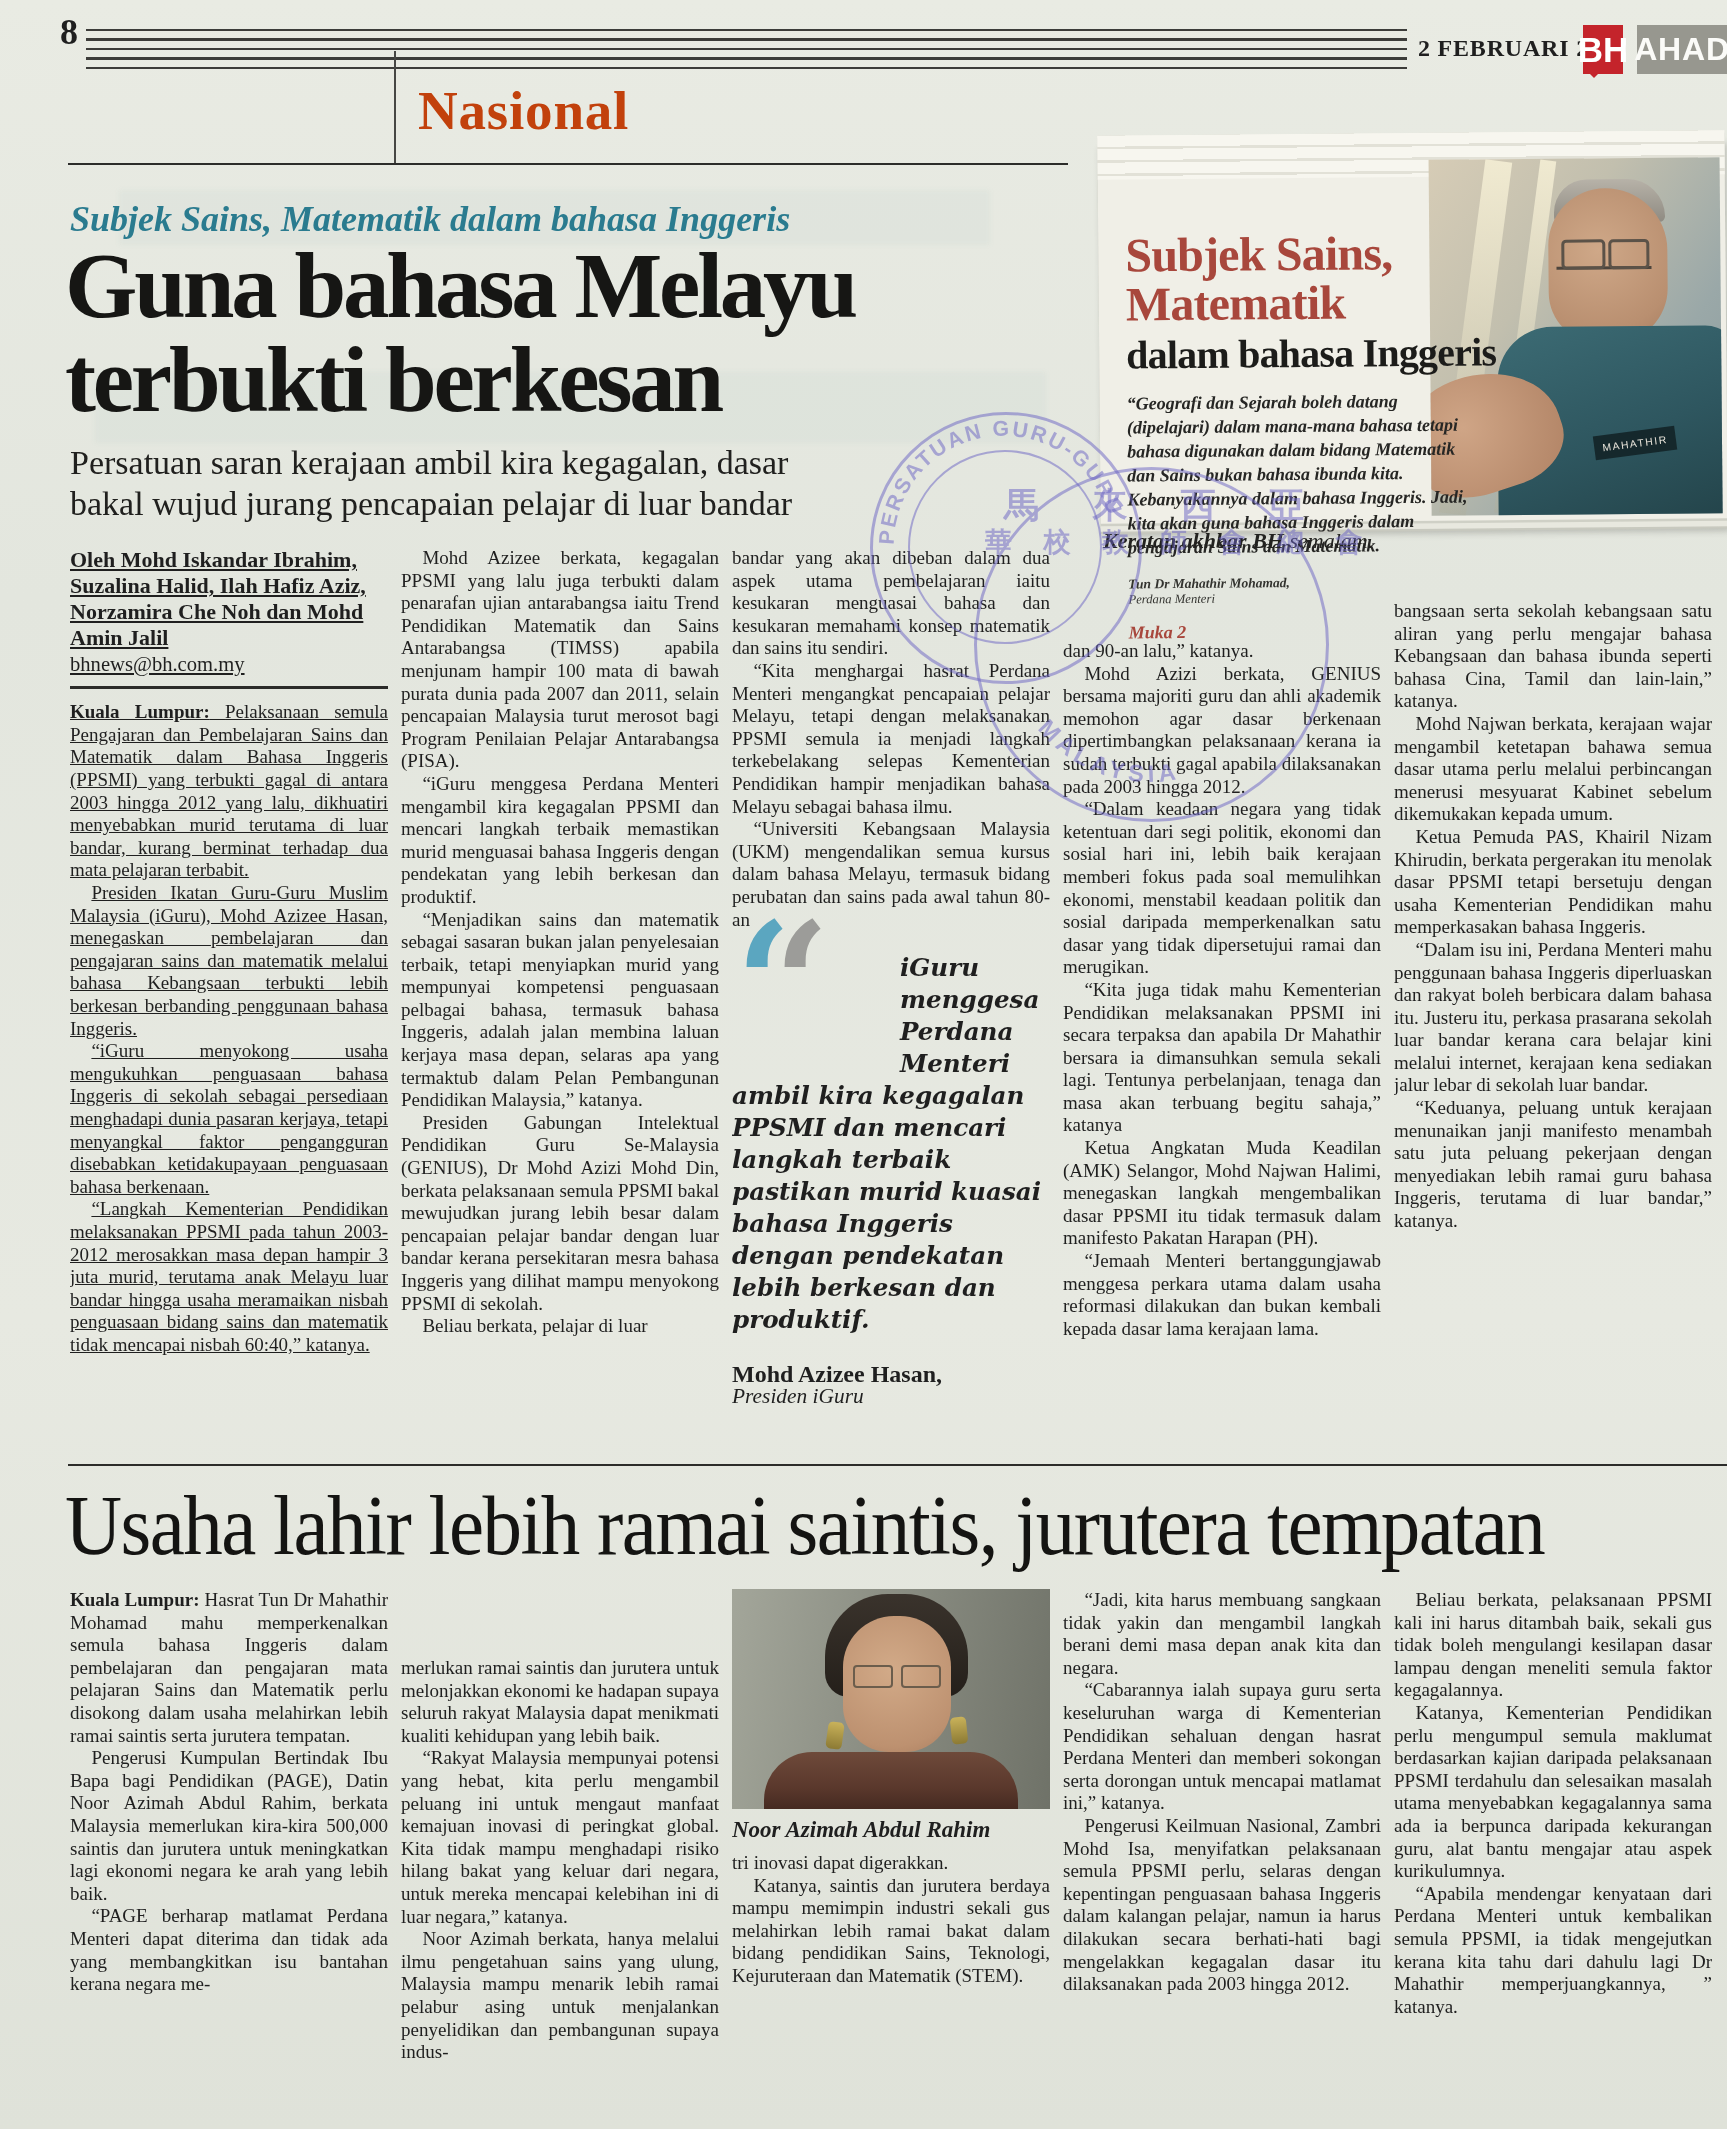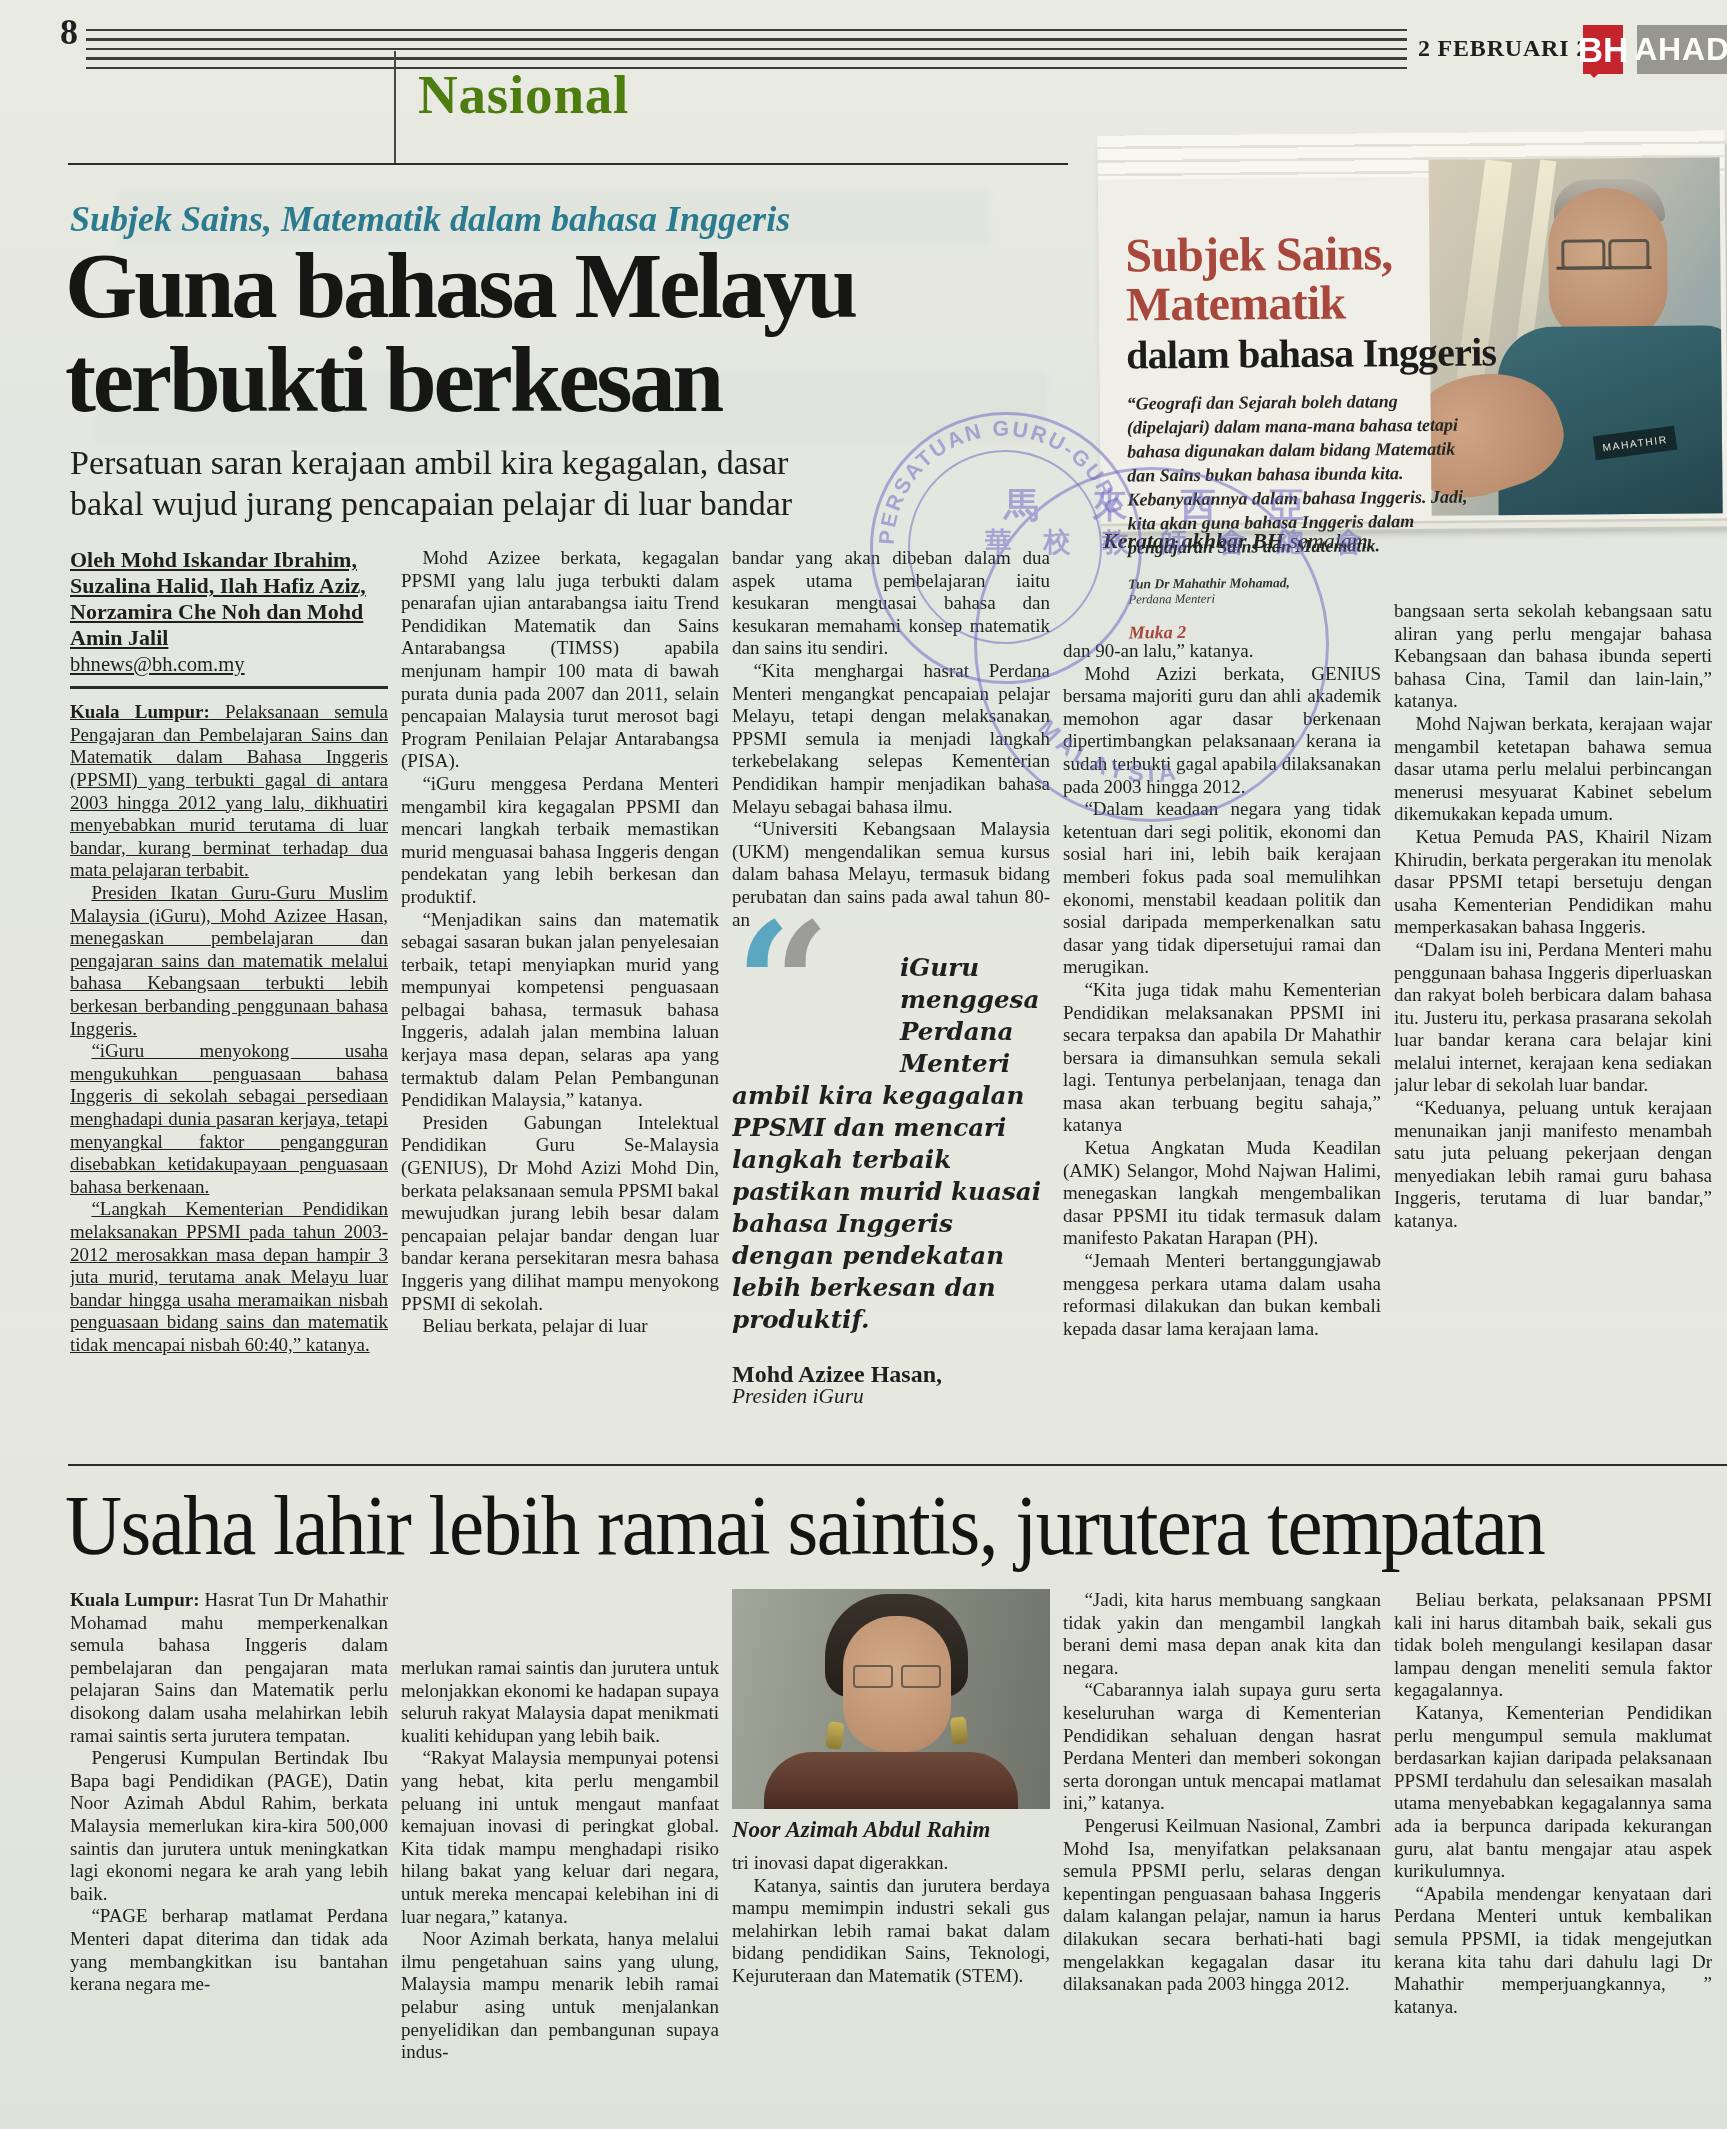--- a/index.html
+++ b/index.html
@@ -17,21 +17,21 @@
   .hdr-date{left:1418px;top:35px;font-size:24px;font-weight:bold;letter-spacing:0.8px;white-space:nowrap;}
   .logo-bh{left:1583px;top:25px;width:40px;height:49px;background:#c4242b;color:#fff;
     font-family:"Liberation Sans",sans-serif;font-weight:bold;font-size:35px;
     display:flex;align-items:center;justify-content:center;}
   .logo-bh::after{content:"";position:absolute;left:4.8px;bottom:-9.5px;border:6.3px solid transparent;border-top-color:#c4242b;}
   .logo-ahad{left:1637px;top:25px;width:90px;height:49px;background:#97978f;color:#fbfbf8;
     font-family:"Liberation Sans",sans-serif;font-weight:bold;font-size:32px;letter-spacing:0.8px;
     display:flex;align-items:center;justify-content:center;}
   
   .sec-vrule{left:394px;top:51px;width:2.4px;height:114px;background:#474744;}
-  .sec-name{left:418px;top:63px;font-size:55px;font-weight:bold;color:#4d7c0f;letter-spacing:0.8px;}
+  .sec-name{left:418px;top:79px;font-size:55px;font-weight:bold;color:#c2410c;letter-spacing:0.8px;}
   .sec-rule{left:68px;top:163px;width:1000px;height:2.4px;background:#2c2c2a;}
   
   .kicker{left:70px;top:198px;font-size:36px;font-weight:bold;font-style:italic;color:#2a7b8f;white-space:nowrap;}
   .headline{left:65px;top:239px;font-weight:bold;font-size:93px;line-height:94px;letter-spacing:-3.2px;color:#161614;}
   .subhead{left:70px;top:442px;font-size:34px;line-height:41px;color:#20201e;}
   
   .inset{left:1099px;top:133px;width:627px;height:388px;transform:rotate(-0.5deg);
     background:#f0efe7;box-shadow:0 2.4px 0 #cfd0c6,0 8px 0 #e8e8df,0 10.3px 0 #c8c9bf,2.4px 12.7px 6.3px rgba(60,60,55,.25);}
   .inset::before{content:"";position:absolute;left:0;right:0;top:0;height:44px;
     background:repeating-linear-gradient(180deg,#f7f6ef 0 11px,#e2e1d7 11px 13.5px);}

